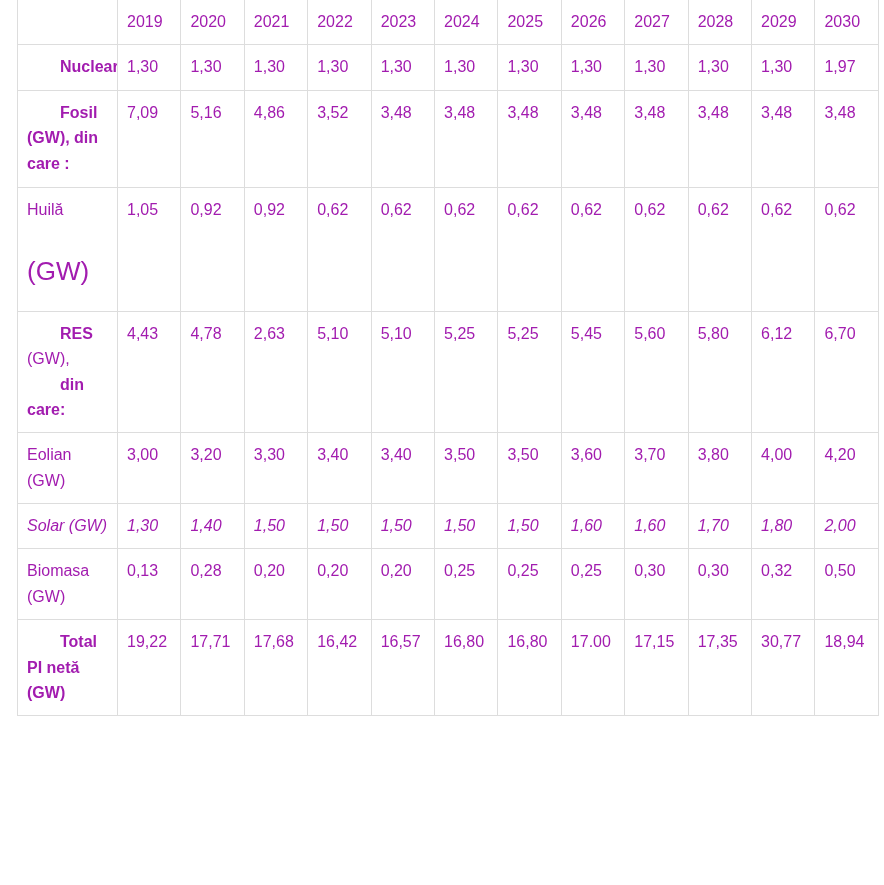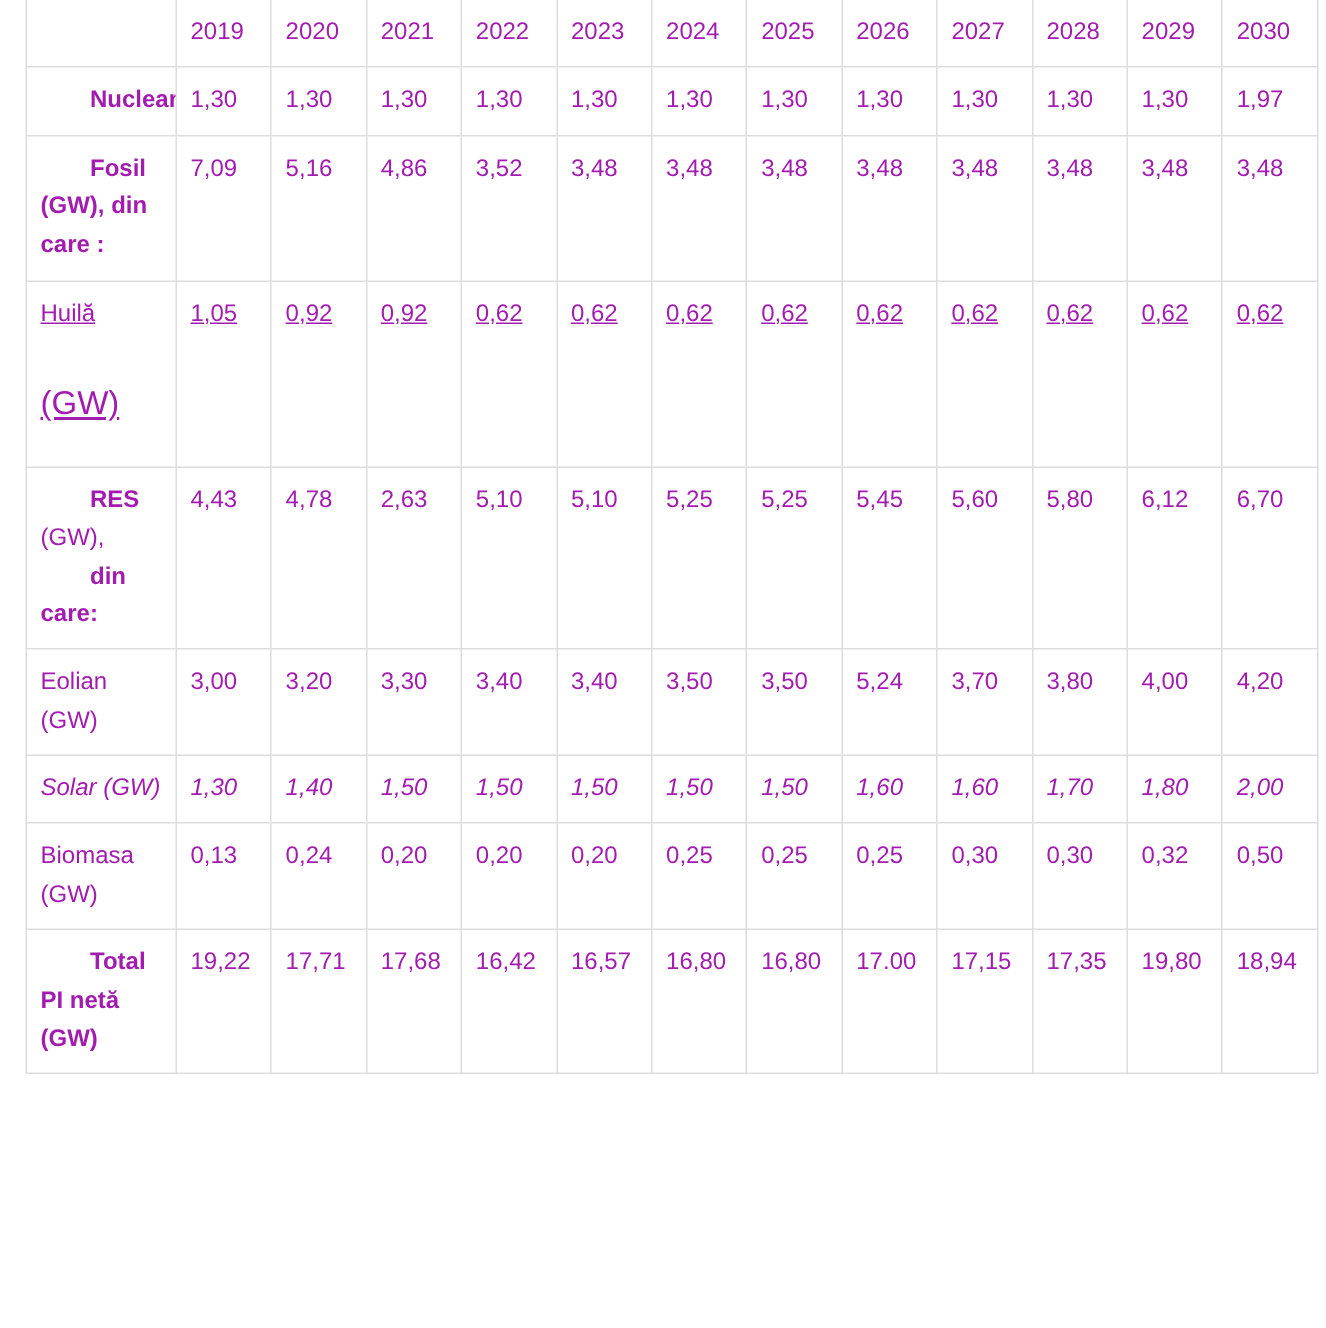--- a/index.html
+++ b/index.html
@@ -31,21 +31,21 @@
     padding: 9px 4px 9px 9px;
     font-weight: 400;
     line-height: 1.6;
     overflow: hidden;
     box-sizing: border-box;
   }
   table.capacity thead th {
     border-top: none;
   }
   .bold { font-weight: 700; margin-left: 33px; }
-  .large { font-size: 22px; }
+  .large { font-size: 26px; }
   .block { display: block; margin-top: 29px; }
 </style>
 </head>
 <body>
 
 <div class="page">
   <table class="capacity">
     <colgroup id="colgroup">
         <col style="width: 100px;">
         <col>
@@ -102,21 +102,21 @@
           <td>3,52</td>
           <td>3,48</td>
           <td>3,48</td>
           <td>3,48</td>
           <td>3,48</td>
           <td>3,48</td>
           <td>3,48</td>
           <td>3,48</td>
           <td>3,48</td>
         </tr>
-        <tr style="height: 124px; text-decoration: underline;">
+        <tr style="height: 124px;">
           <td><span>Huilă</span><div class="large block">(GW)</div></td>
           <td>1,05</td>
           <td>0,92</td>
           <td>0,92</td>
           <td>0,62</td>
           <td>0,62</td>
           <td>0,62</td>
           <td>0,62</td>
           <td>0,62</td>
           <td>0,62</td>
@@ -141,21 +141,21 @@
         </tr>
         <tr style="height: 71px;">
           <td><span>Eolian (GW)</span></td>
           <td>3,00</td>
           <td>3,20</td>
           <td>3,30</td>
           <td>3,40</td>
           <td>3,40</td>
           <td>3,50</td>
           <td>3,50</td>
-          <td>5,24</td>
+          <td>3,60</td>
           <td>3,70</td>
           <td>3,80</td>
           <td>4,00</td>
           <td>4,20</td>
         </tr>
         <tr style="height: 45px; font-style: italic;">
           <td><span>Solar (GW)</span></td>
           <td>1,30</td>
           <td>1,40</td>
           <td>1,50</td>
@@ -165,21 +165,21 @@
           <td>1,50</td>
           <td>1,60</td>
           <td>1,60</td>
           <td>1,70</td>
           <td>1,80</td>
           <td>2,00</td>
         </tr>
         <tr style="height: 71px;">
           <td><span>Biomasa (GW)</span></td>
           <td>0,13</td>
-          <td>0,24</td>
+          <td>0,28</td>
           <td>0,20</td>
           <td>0,20</td>
           <td>0,20</td>
           <td>0,25</td>
           <td>0,25</td>
           <td>0,25</td>
           <td>0,30</td>
           <td>0,30</td>
           <td>0,32</td>
           <td>0,50</td>
@@ -189,18 +189,18 @@
           <td>19,22</td>
           <td>17,71</td>
           <td>17,68</td>
           <td>16,42</td>
           <td>16,57</td>
           <td>16,80</td>
           <td>16,80</td>
           <td>17.00</td>
           <td>17,15</td>
           <td>17,35</td>
-          <td>19,80</td>
+          <td>30,77</td>
           <td>18,94</td>
         </tr>
       </tbody>
   </table>
 </div>
 
 </body></html>

